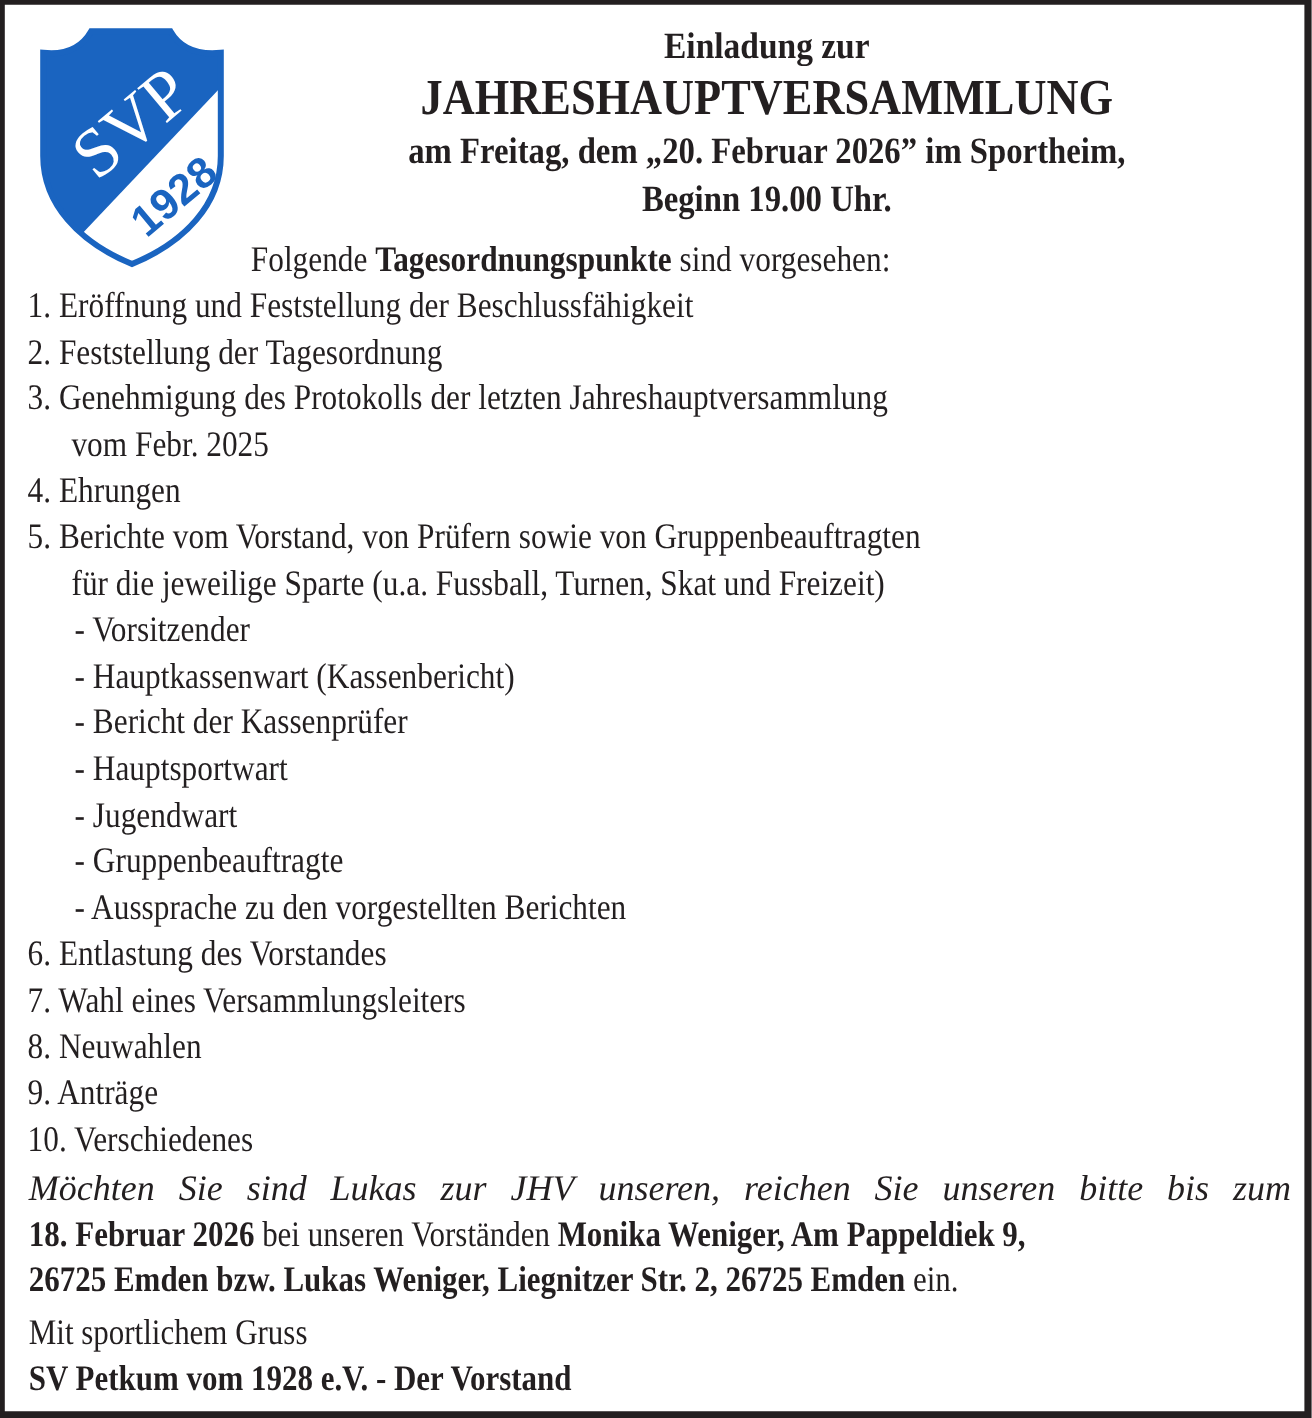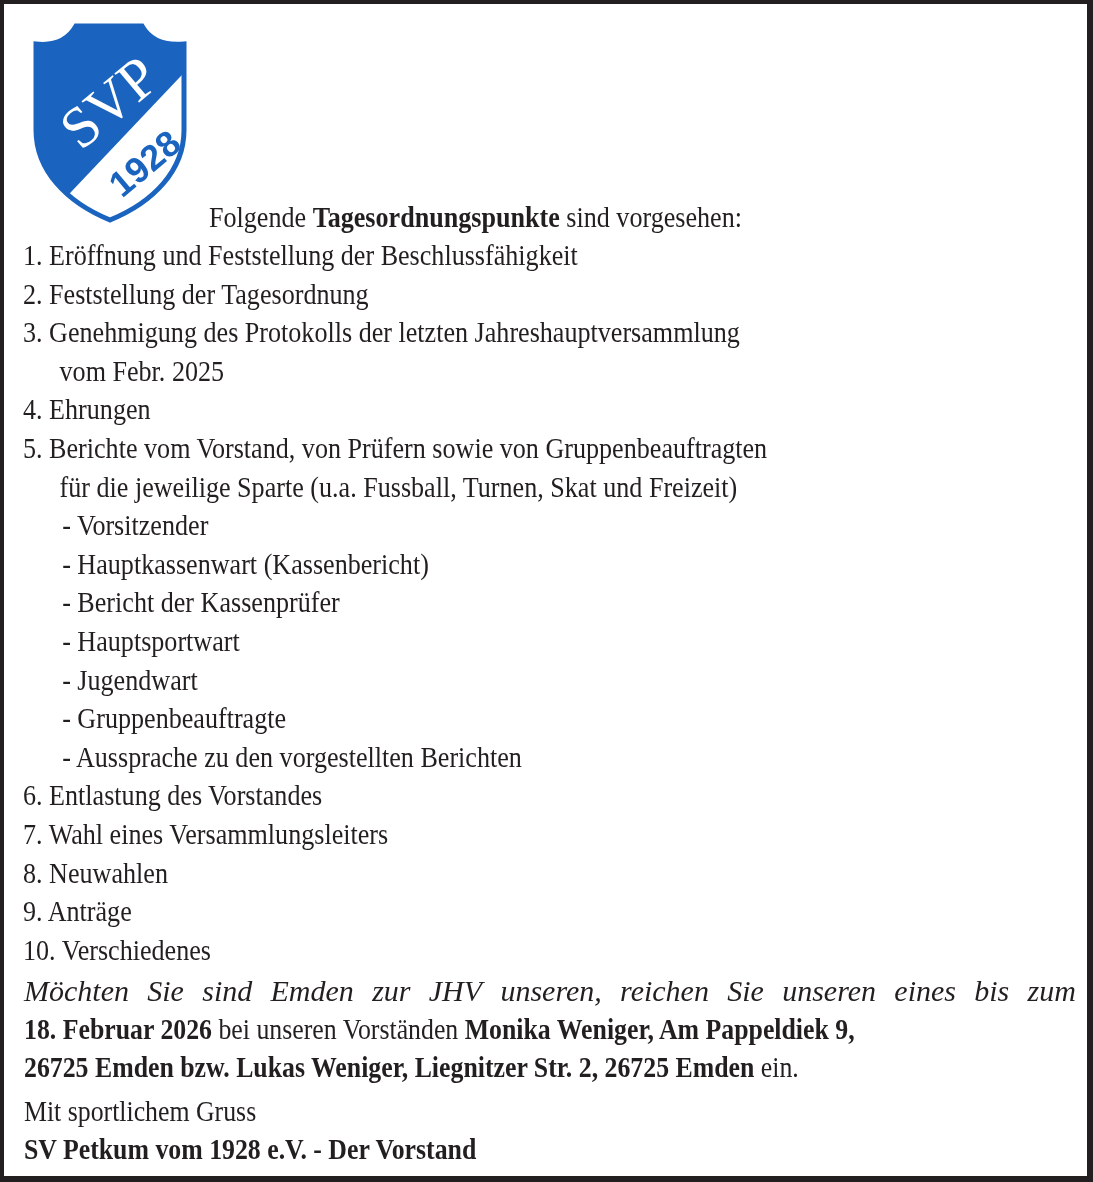--- a/index.html
+++ b/index.html
@@ -65,20 +65,26 @@
     </defs>
     <g clip-path="url(#shieldclip)">
       <rect x="0" y="0" width="172" height="204" fill="#1a64c0"></rect>
       <polygon points="172,40 172,204 30,204 30,190" fill="#ffffff"></polygon>
     </g>
     <path d="M12,24 C30,26 44,20 52,6 L118,6 C126,20 140,26 160,24 L160,110 C160,150 130,182 86,200 C42,182 12,150 12,110 Z" fill="none" stroke="#1a64c0" stroke-width="5"></path>
     <text x="30" y="112" font-family="Liberation Serif, serif" font-size="58" fill="#ffffff" transform="rotate(-40 70 85)">SVP</text>
     <text x="76" y="162" font-family="Liberation Sans, sans-serif" font-size="36" font-weight="bold" fill="#1a64c0" transform="rotate(-40 110 140)">1928</text>
   </svg>
 
+  <div class="header">
+    <div class="h-invite">Einladung zur</div>
+    <div class="h-title">JAHRESHAUPTVERSAMMLUNG</div>
+    <div class="h-date">am Freitag, dem „20. Februar 2026” im Sportheim,</div>
+    <div class="h-begin">Beginn 19.00 Uhr.</div>
+  </div>
 
   <div class="intro">
     <span>Folgende </span><span class="b">Tagesordnungspunkte</span><span> sind vorgesehen:</span>
   </div>
 
   <div class="agenda">
     <div class="row">1. Eröffnung und Feststellung der Beschlussfähigkeit</div>
     <div class="row">2. Feststellung der Tagesordnung</div>
     <div class="row">3. Genehmigung des Protokolls der letzten Jahreshauptversammlung</div>
     <div class="row cont">vom Febr. 2025</div>
@@ -97,28 +103,28 @@
     <div class="row">8. Neuwahlen</div>
     <div class="row">9. Anträge</div>
     <div class="row">10. Verschiedenes</div>
   </div>
 
   <div class="bottom">
     <div class="para-line1">
       <span>Möchten</span>
       <span>Sie</span>
       <span>sind</span>
-      <span>Emden</span>
+      <span>Lukas</span>
       <span>zur</span>
       <span>JHV</span>
       <span>unseren,</span>
       <span>reichen</span>
       <span>Sie</span>
       <span>unseren</span>
-      <span>eines</span>
+      <span>bitte</span>
       <span>bis</span>
       <span>zum</span>
     </div>
     <div class="para-line">
       <span class="b">18. Februar 2026</span><span> bei unseren Vorständen </span><span class="b">Monika Weniger, Am Pappeldiek 9,</span>
     </div>
     <div class="para-line">
       <span class="b">26725 Emden bzw. Lukas Weniger, Liegnitzer Str. 2, 26725 Emden</span><span> ein.</span>
     </div>
     <div class="greet">Mit sportlichem Gruss</div>

